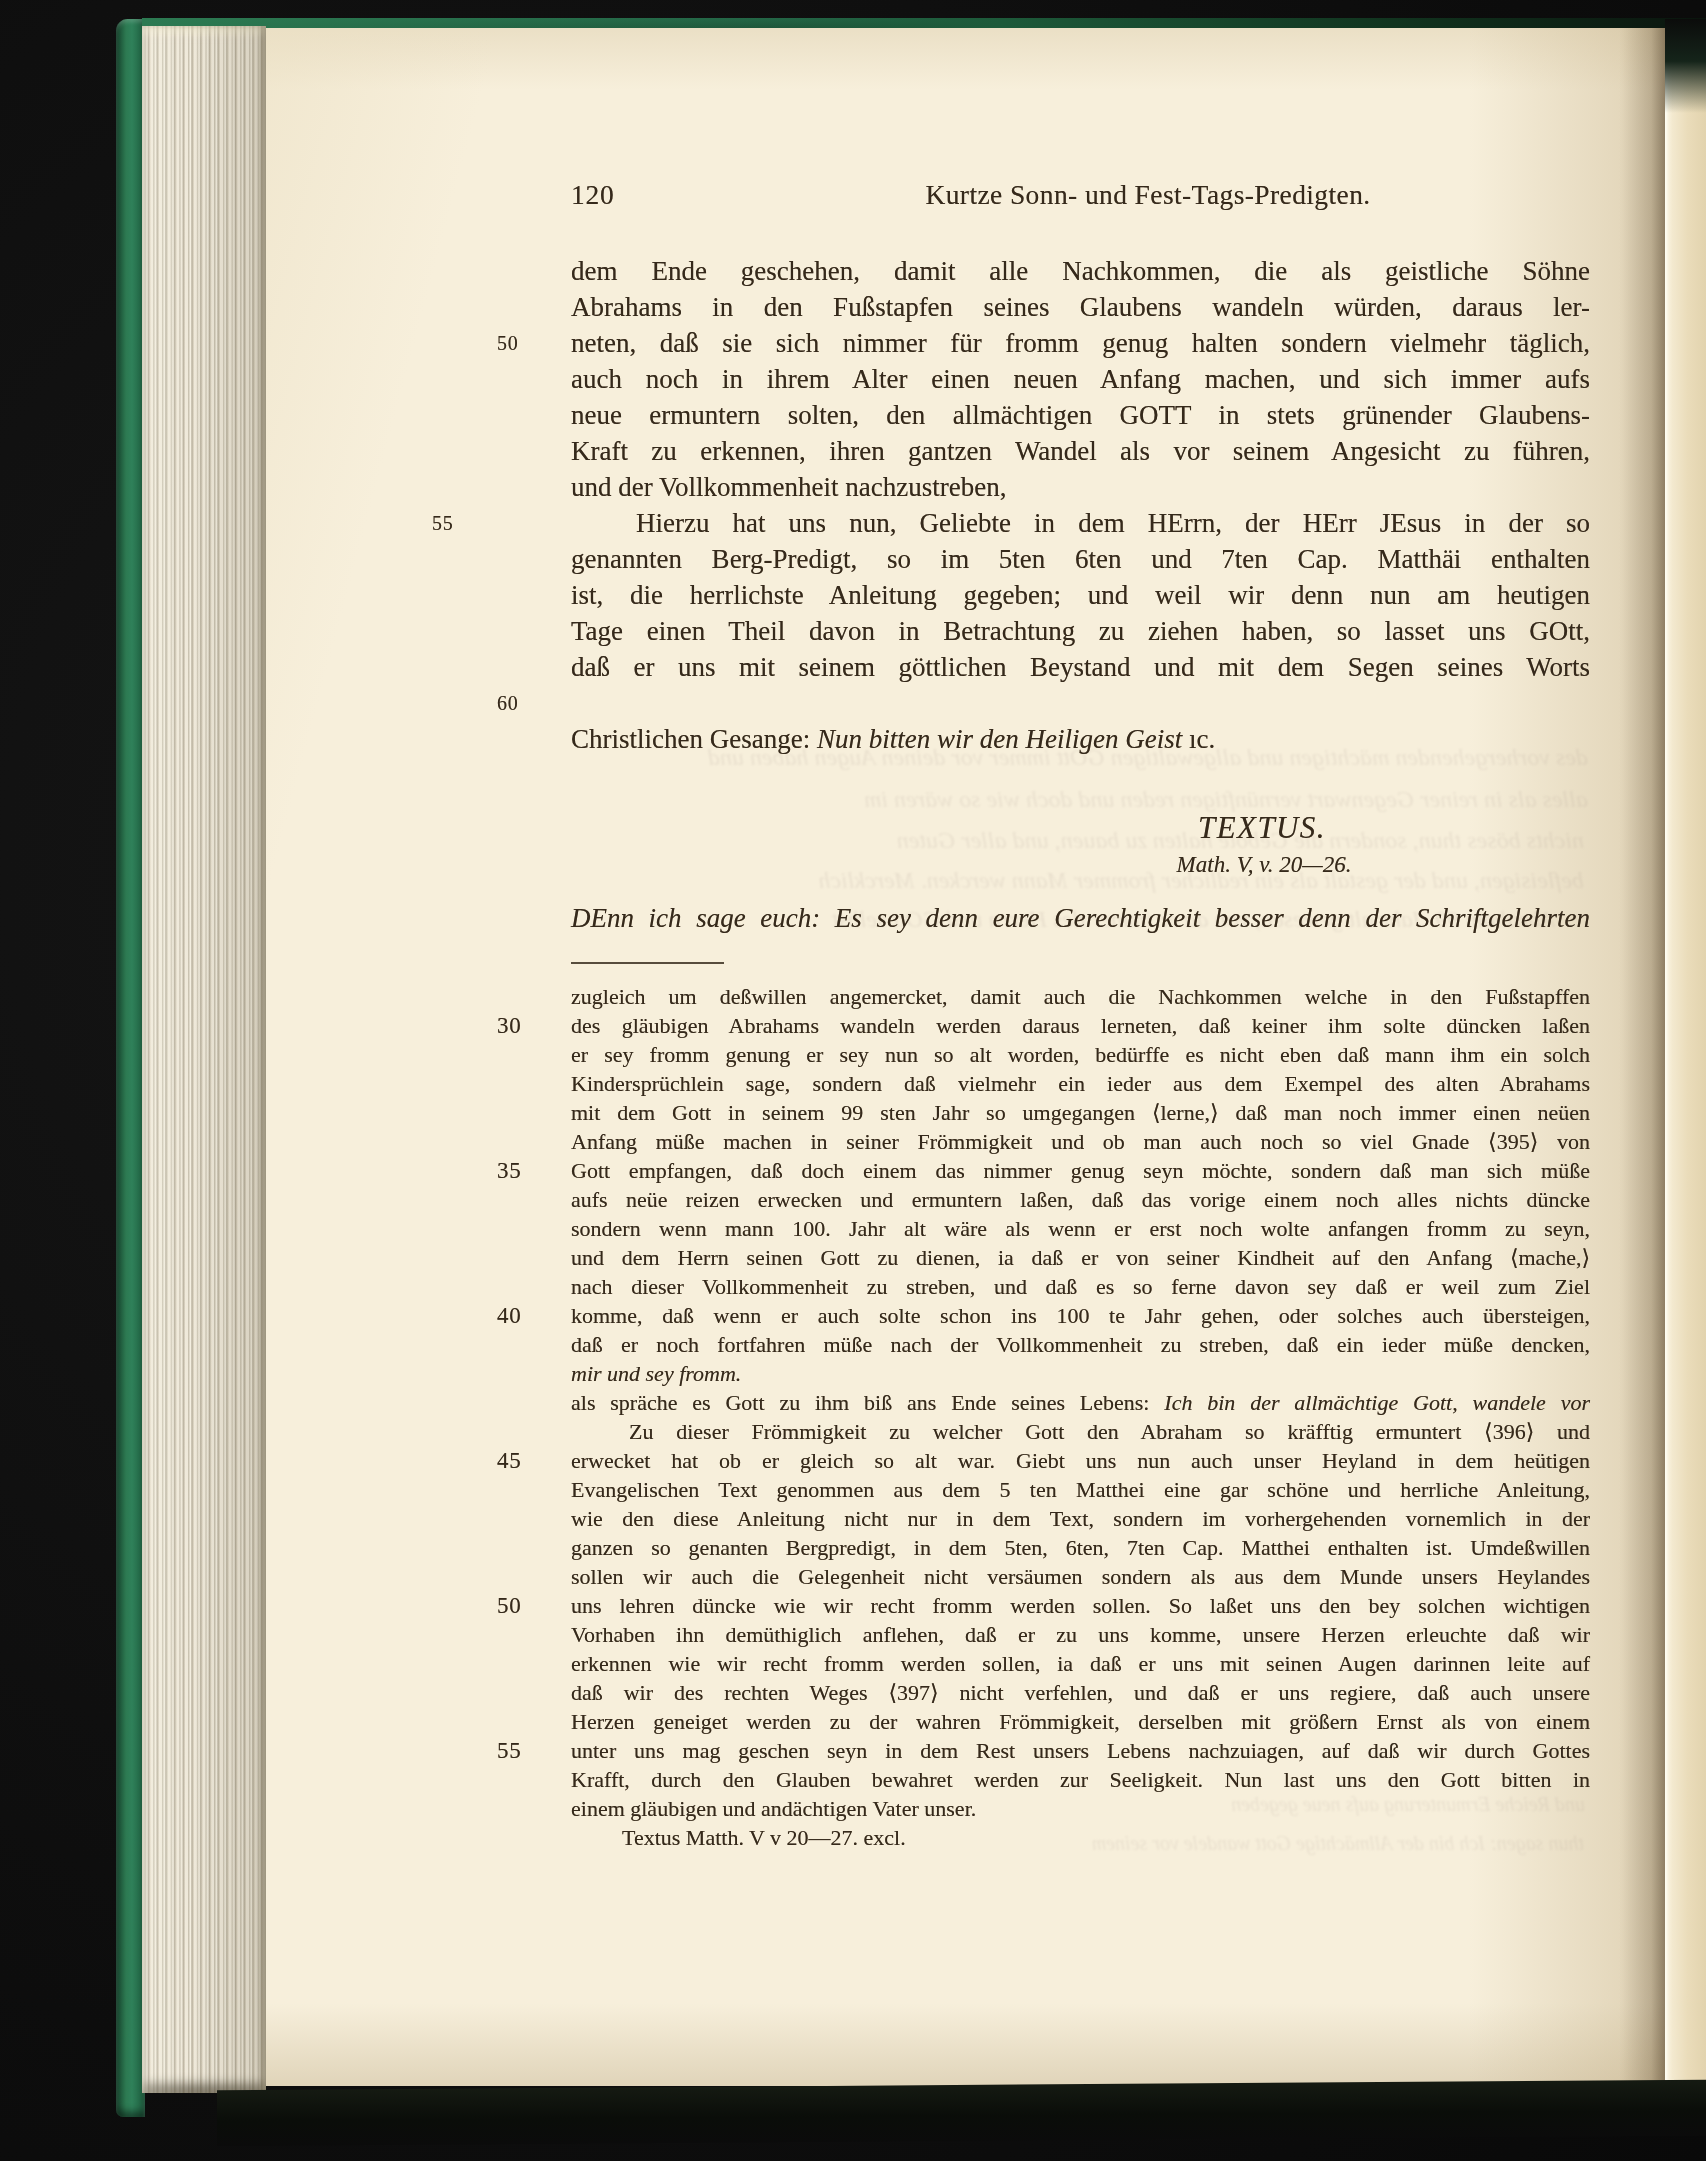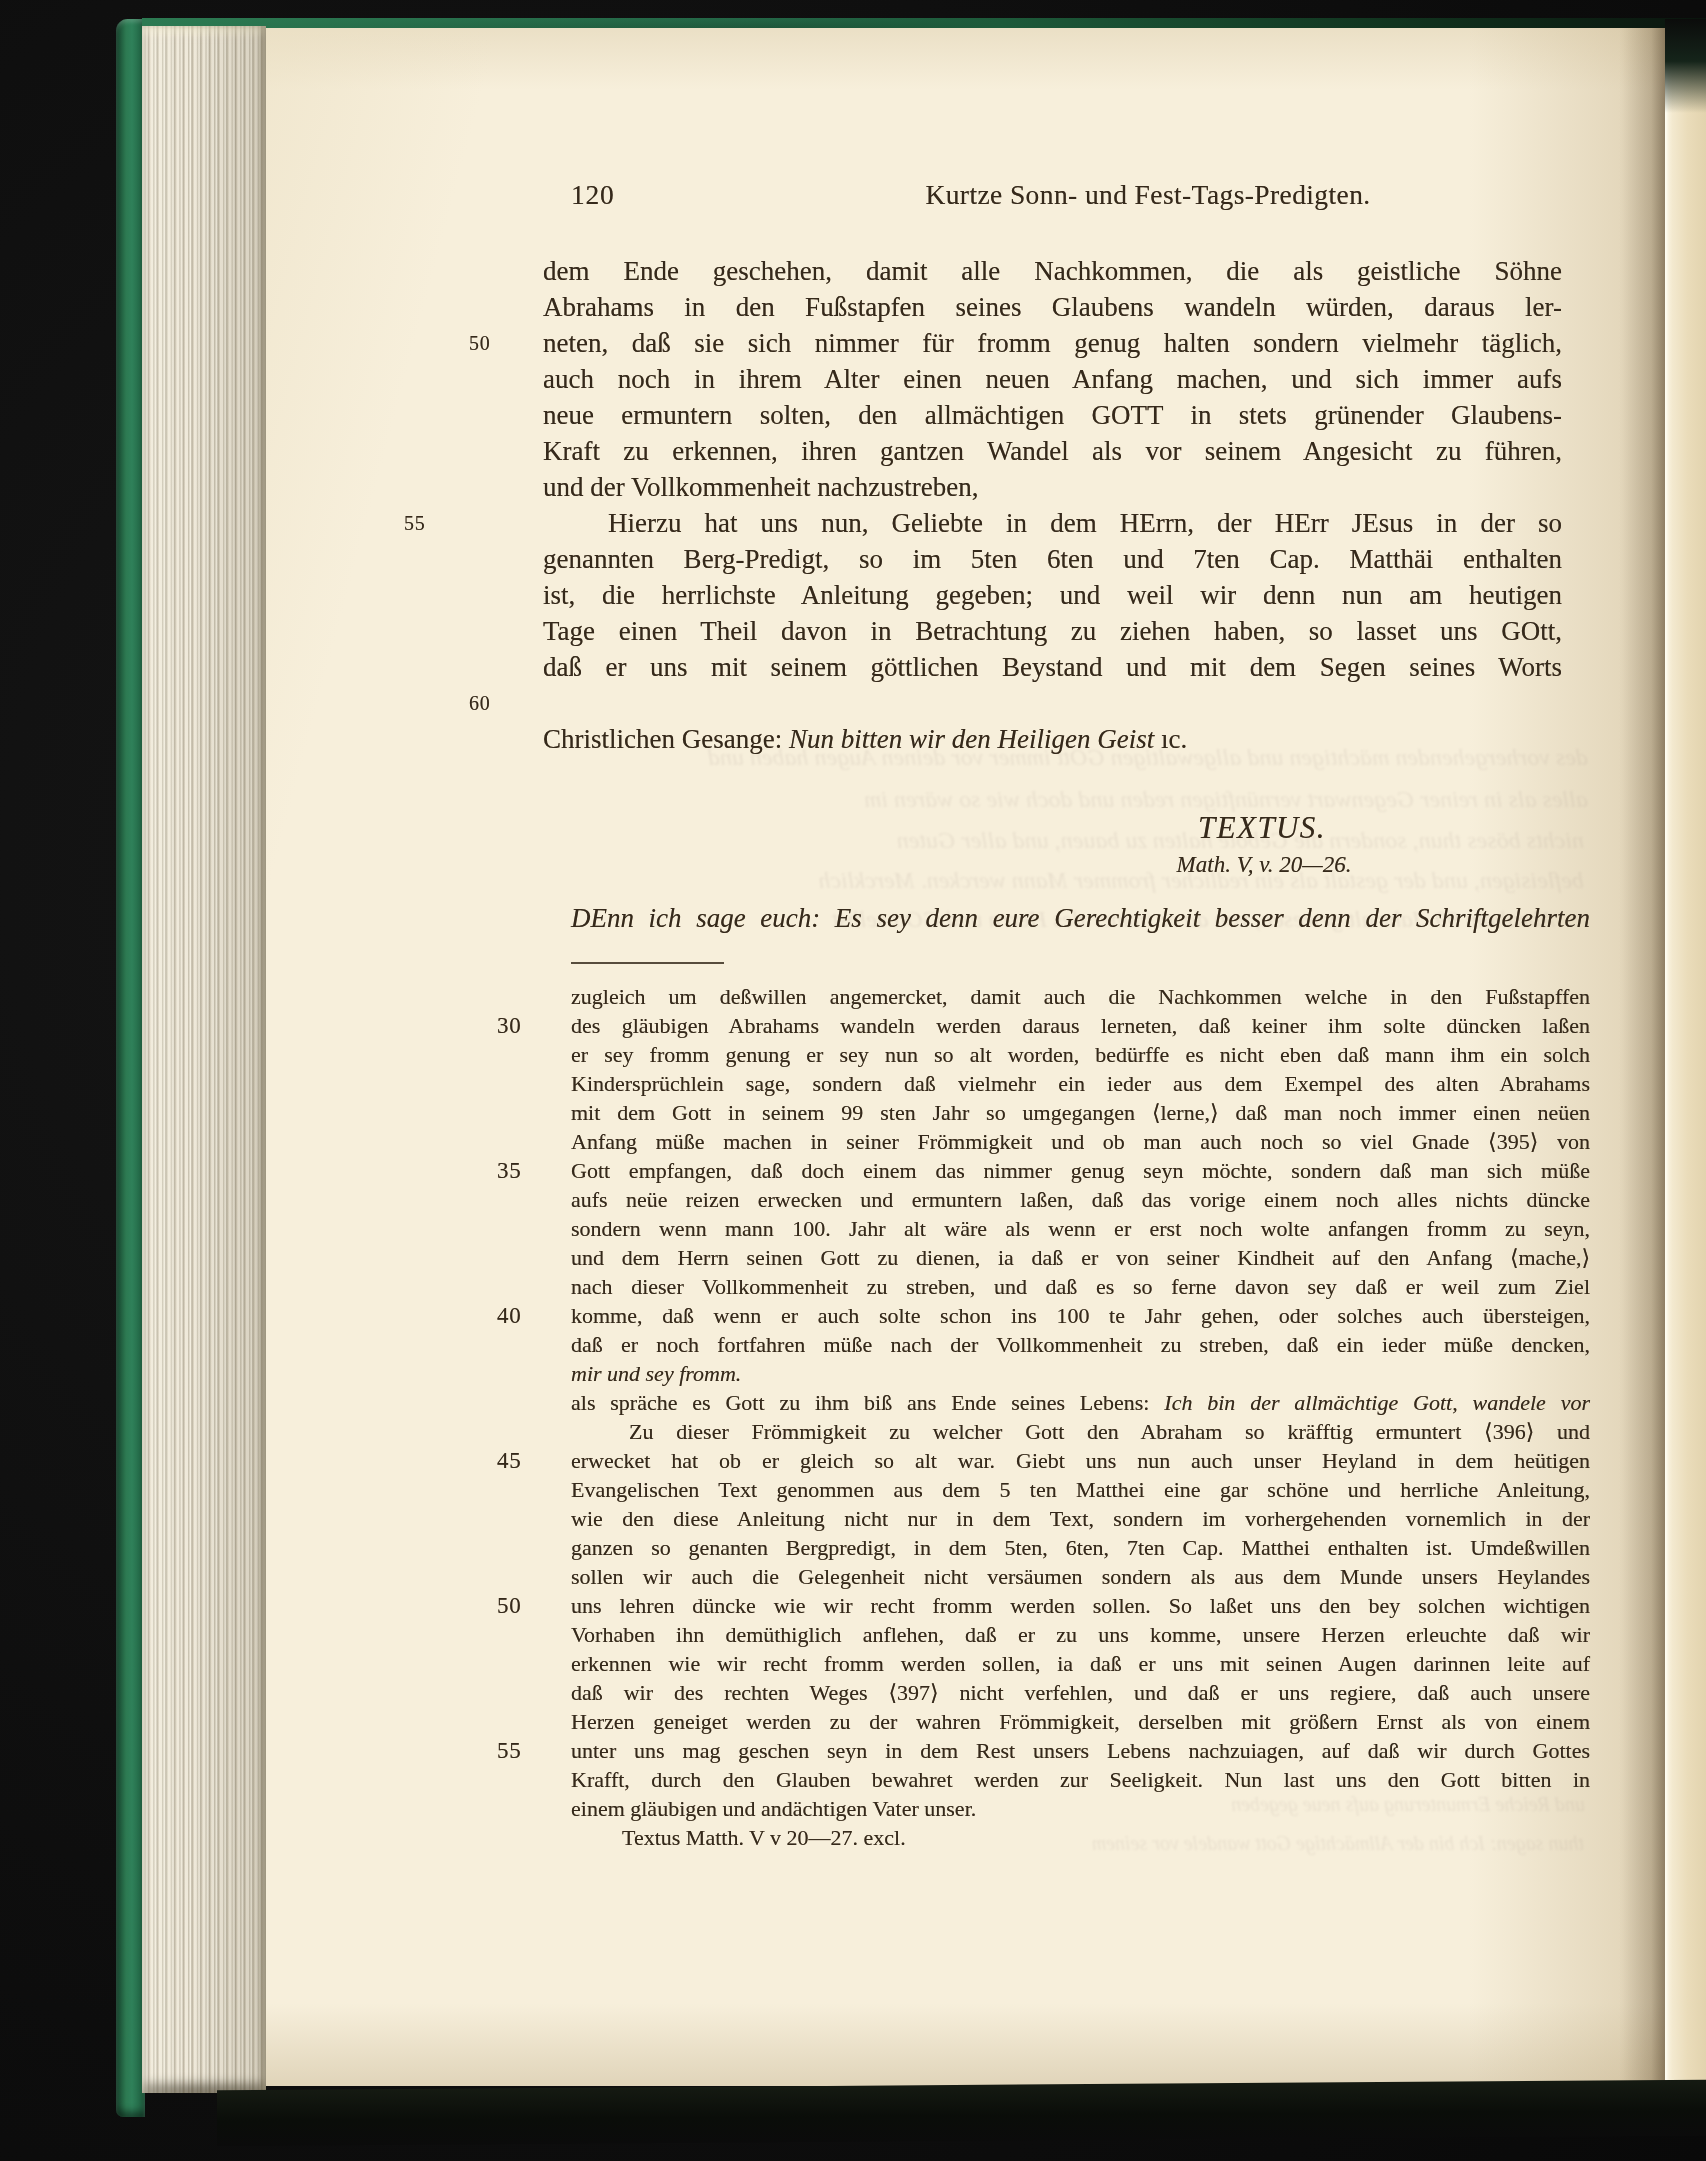--- a/index.html
+++ b/index.html
@@ -33,21 +33,21 @@
     background:linear-gradient(to right,#fdf8e8 0%,#f3e9cf 18%,#eadcba 55%,#e2d3ae 100%);
     box-shadow:inset 2.2px 0 2.2px rgba(255,255,245,.8);}
   .corner-dark{position:absolute;left:1665px;top:19px;width:41px;height:94px;
     background:linear-gradient(to bottom,#0b0c0b 0%,#15241a 45%,rgba(21,36,26,0) 100%);}
   
   .ink{color:#35291b;text-shadow:0 0 0.5px rgba(70,52,30,.55);}
   .hdr-num{position:absolute;left:571px;top:179px;font-size:27.5px;letter-spacing:0.7px;}
   .hdr-title{position:absolute;left:1148px;top:179px;transform:translateX(-50%);
     white-space:nowrap;font-size:27.5px;letter-spacing:0.4px;}
   .block{position:absolute;width:1019px;}
-  #main-lines{left:543px;top:253px;font-size:27px;}
+  #main-lines{left:571px;top:253px;font-size:27px;}
   #main-lines .tline{height:36px;line-height:36px;}
   #footnote-lines{left:571px;top:982px;font-size:22px;}
   #footnote-lines .tline{height:29px;line-height:29px;}
   .tline{position:relative;text-align:justify;text-align-last:justify;-moz-text-align-last:justify;white-space:normal;}
   .tline.nj{text-align:left;text-align-last:left;-moz-text-align-last:left;}
   .tline .it, .it{font-style:italic;}
   .lnum{position:absolute;left:-74px;width:49px;text-align:right;font-size:20px;top:0;
     font-style:normal;letter-spacing:0.7px;}
   #footnote-lines .lnum{font-size:23px;}
   .textus-h{position:absolute;left:1262px;top:810px;transform:translateX(-50%);

